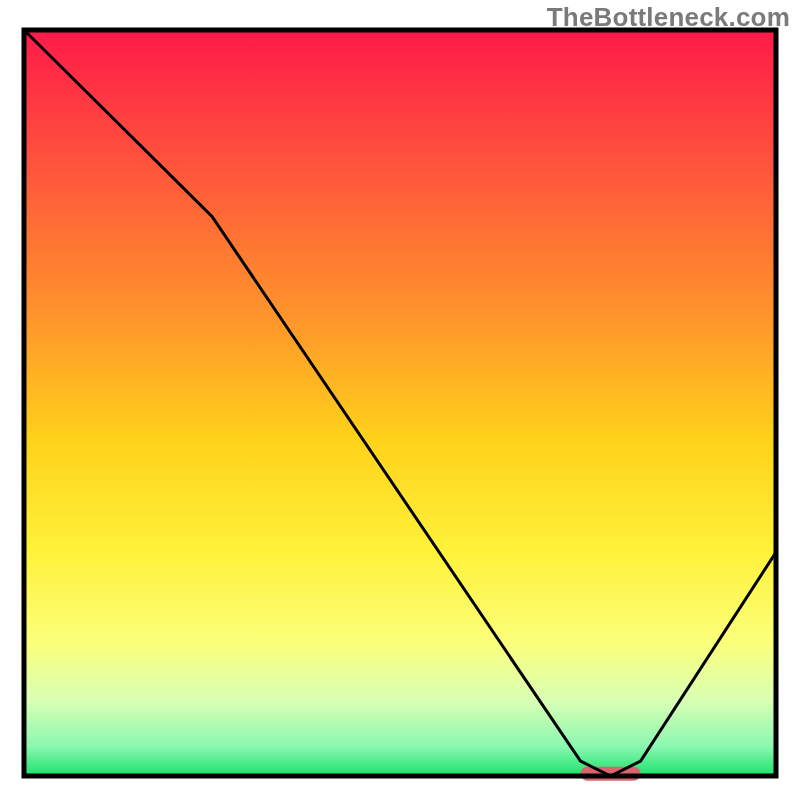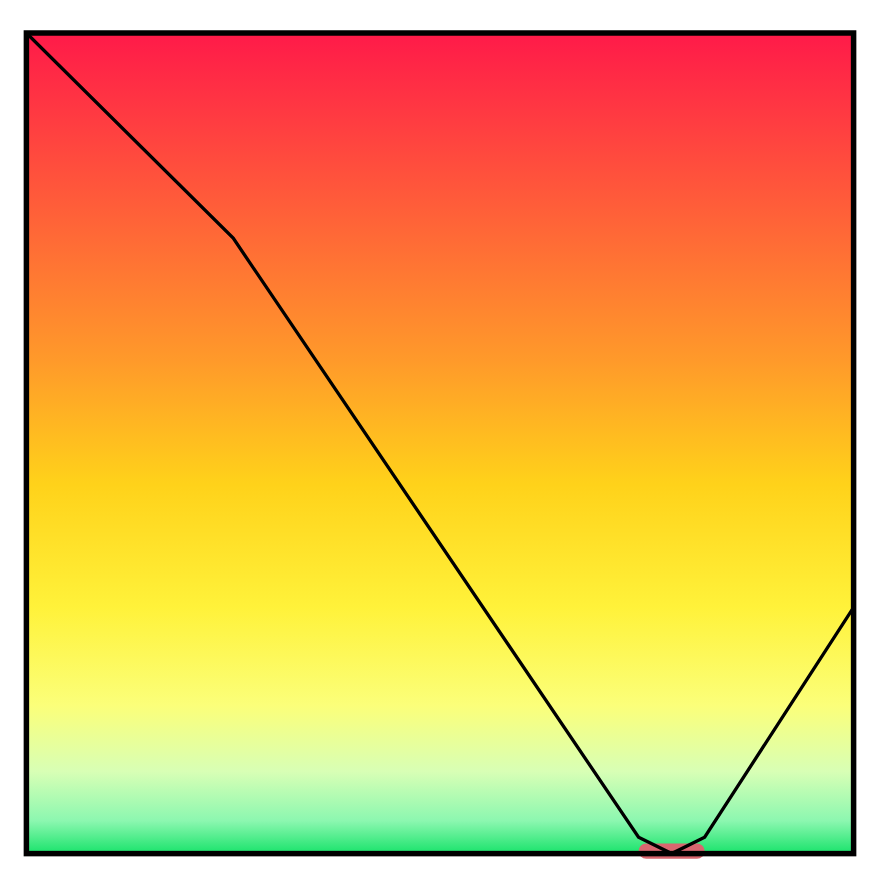--- a/index.html
+++ b/index.html
@@ -25,20 +25,21 @@
     left: 0; top: 0;
     width: 800px;
     height: 800px;
     display: block;
   }
 </style>
 </head>
 <body>
 
 <div class="stage">
+  <div class="watermark">TheBottleneck.com</div>
 
   <svg class="plot" viewBox="0 0 800 800">
     <defs>
       <linearGradient id="bg-grad" x1="0" y1="0" x2="0" y2="1">
           <stop offset="0.0%" stop-color="#ff1a49"></stop>
           <stop offset="20.0%" stop-color="#ff5a3a"></stop>
           <stop offset="40.0%" stop-color="#ff9a2a"></stop>
           <stop offset="55.0%" stop-color="#ffd21a"></stop>
           <stop offset="70.0%" stop-color="#fff23a"></stop>
           <stop offset="82.0%" stop-color="#fbff7a"></stop>

